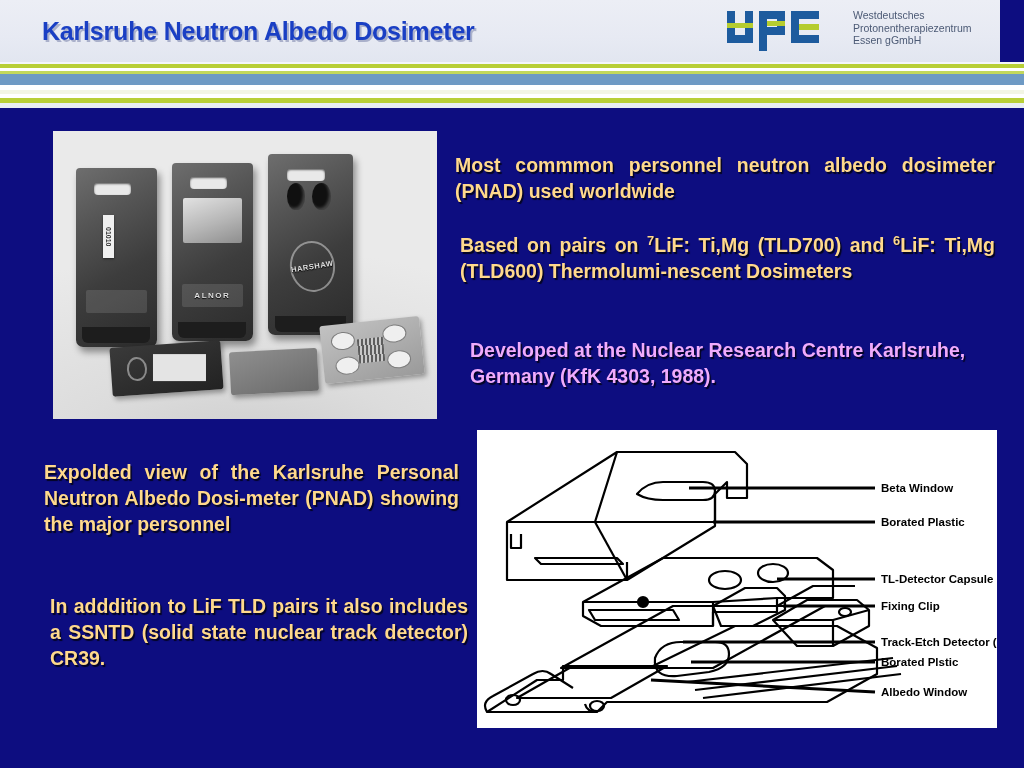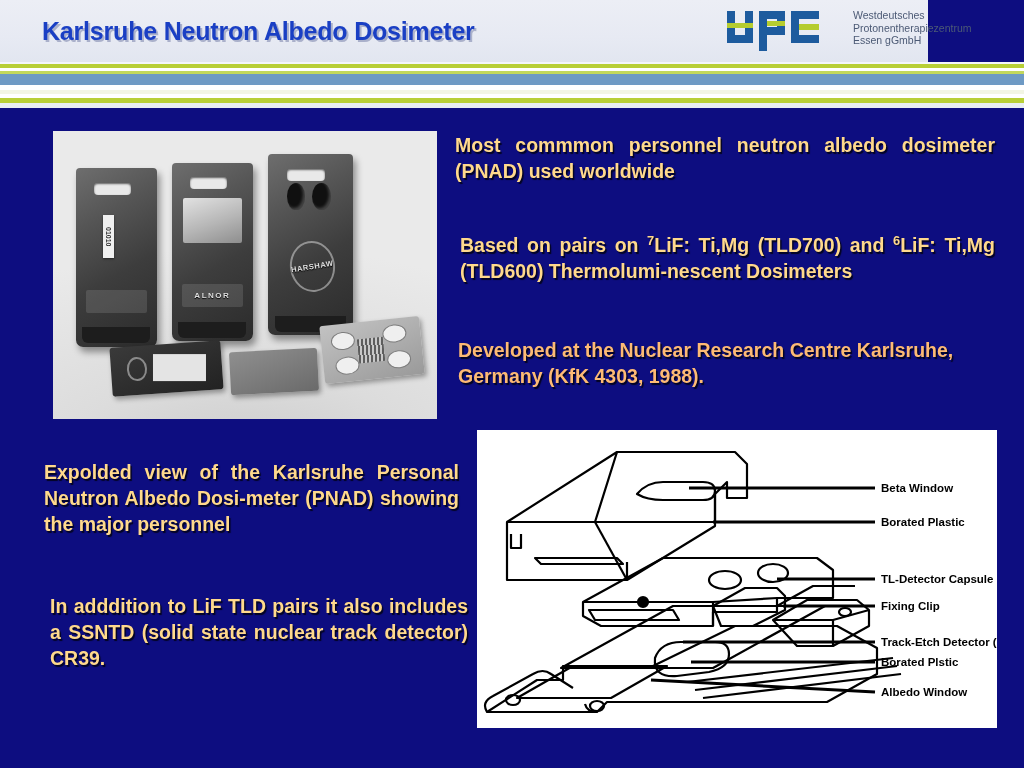--- a/index.html
+++ b/index.html
@@ -12,21 +12,21 @@
     overflow: hidden;
     font-family: "Liberation Sans", sans-serif;
     background: #0d0d80;
     position: relative;
   }
 
   
   #header {
     position: absolute;
     left: 0; top: 0;
-    width: 928px;
+    width: 1000px;
     height: 62px;
     background: linear-gradient(to bottom, #eceef5 0%, #e7eaf3 60%, #e2e6f0 100%);
   }
   #slide-title {
     position: absolute;
     left: 42px;
     top: 17px;
     font-size: 25px;
     font-weight: bold;
     color: #1a3fc4;
@@ -244,21 +244,21 @@
     font-size: 19.5px;
     line-height: 26px;
     text-align: justify;
     text-shadow: 1.5px 1.5px 1px rgba(0,0,0,0.75);
   }
   .body-text sup {
     font-size: 0.66em;
     vertical-align: super;
     line-height: 0;
   }
-  #para-most      { left: 455px; top: 132px; width: 540px; }
+  #para-most      { left: 455px; top: 152px; width: 540px; }
   #para-based     { left: 460px; top: 232px; width: 535px; }
   #para-developed { left: 458px; top: 337px; width: 540px; text-align: left; }
   #para-exploded  { left: 44px;  top: 459px; width: 415px; }
   #para-addition  { left: 50px;  top: 593px; width: 418px; }
 
   
   #diagram-frame {
     position: absolute;
     left: 477px;
     top: 430px;
@@ -360,21 +360,21 @@
       <div class="bars"></div>
     </div>
 
   </div>
 </div>
 
 <div class="body-text" id="para-most" style="color: rgb(255, 217, 140);">Most commmon personnel neutron albedo dosimeter (PNAD) used worldwide</div>
 
 <div class="body-text" id="para-based" style="color: rgb(255, 217, 140);"><span>Based on pairs on </span><sup>7</sup><span>LiF: Ti,Mg (TLD700) and </span><sup>6</sup><span>LiF: Ti,Mg (TLD600) Thermolumi-nescent Dosimeters</span></div>
 
-<div class="body-text" id="para-developed" style="color: #fdba74;">Developed at the Nuclear Research Centre Karlsruhe, Germany  (KfK 4303, 1988).</div>
+<div class="body-text" id="para-developed" style="color: #f0abfc; margin-left: 12px;">Developed at the Nuclear Research Centre Karlsruhe, Germany  (KfK 4303, 1988).</div>
 
 <div class="body-text" id="para-exploded" style="color: rgb(255, 217, 140);">Expolded view of  the Karlsruhe Personal Neutron Albedo Dosi-meter (PNAD) showing the major personnel</div>
 
 <div class="body-text" id="para-addition" style="color: rgb(255, 217, 140);">In adddition to LiF TLD pairs it also includes a SSNTD (solid state nuclear track detector) CR39.</div>
 
 <div id="diagram-frame">
   <svg width="520" height="298" viewBox="0 0 520 298" xmlns="http://www.w3.org/2000/svg">
     <g fill="none" stroke="#000" stroke-width="2.2" stroke-linejoin="round">
 
       <path d="M30 92 L140 22 L258 22 L270 34 L270 68 L250 68 L250 52 L238 64 L238 96 L150 150 L30 150 Z"></path>

